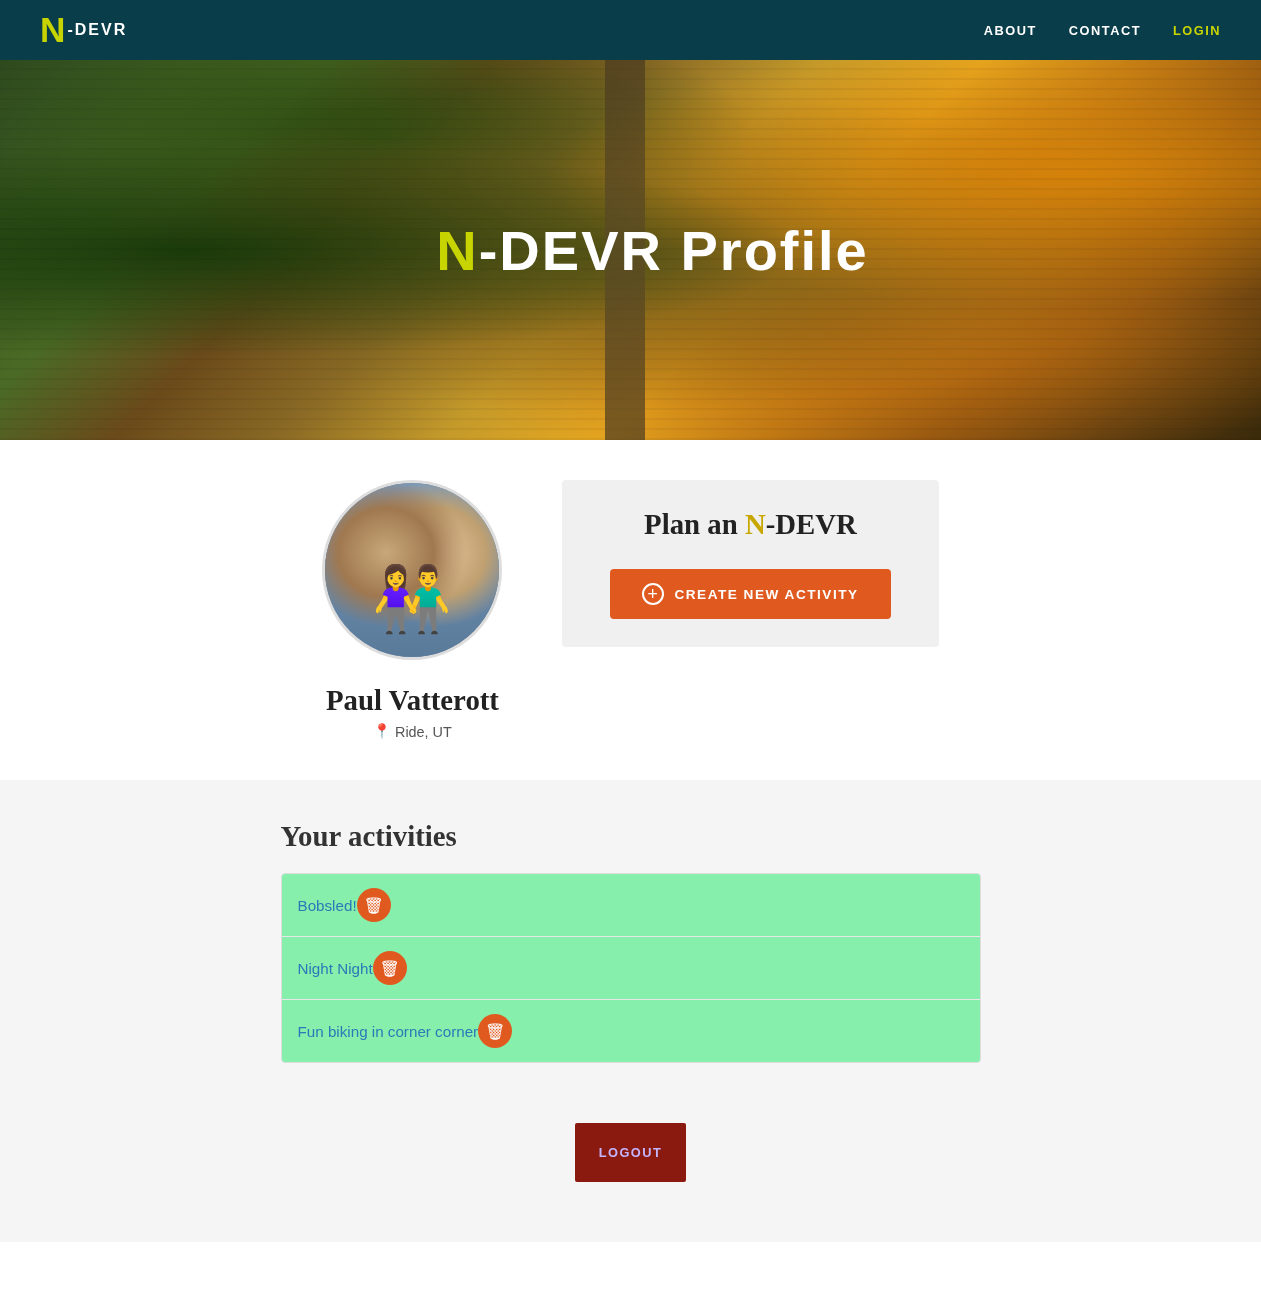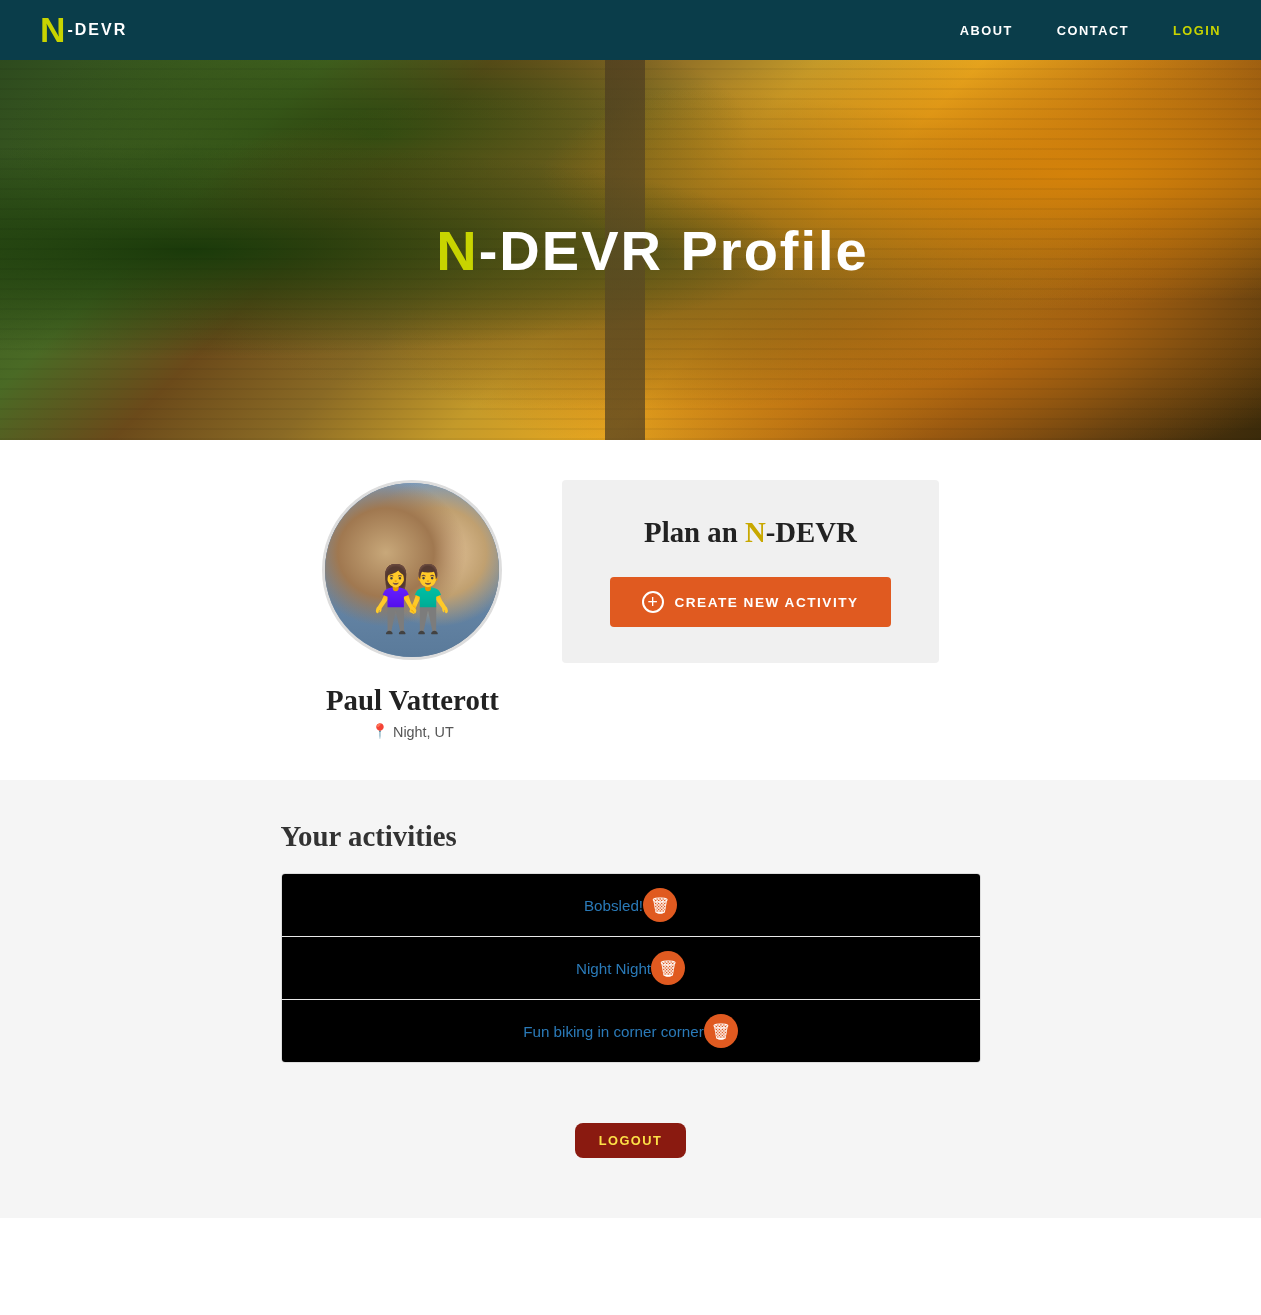--- a/index.html
+++ b/index.html
@@ -31,21 +31,21 @@
     }
     .logo-devr {
       font-size: 1rem;
       color: #fff;
       font-weight: 600;
       letter-spacing: 2px;
     }
     .navbar-links {
       display: flex;
       align-items: center;
-      gap: 44px;
+      gap: 32px;
       text-align: right;
     }
     .nav-link {
       color: #fff;
       text-decoration: none;
       font-size: 0.8rem;
       font-weight: 700;
       letter-spacing: 1.5px;
       text-transform: uppercase;
     }
@@ -174,21 +174,21 @@
     }
     .location-pin {
       color: #555;
       font-size: 0.9rem;
     }
 
     
     .plan-card {
       background: #f0f0f0;
       border-radius: 4px;
-      padding: 36px 48px;
+      padding: 28px 48px;
       display: flex;
       flex-direction: column;
       align-items: center;
       gap: 28px;
       min-width: 360px;
     }
     .plan-card h2 {
       font-size: 1.8rem;
       font-weight: 700;
       color: #222;
@@ -243,24 +243,24 @@
       font-family: 'Georgia', serif;
     }
     .activity-list {
       display: flex;
       flex-direction: column;
       border: 1px solid #ddd;
       border-radius: 4px;
       overflow: hidden;
     }
     .activity-item {
-      background: #000000;
-      display: flex;
-      align-items: center;
-      justify-content: center;
+      background: #86efac;
+      display: flex;
+      align-items: center;
+      justify-content: flex-start;
       padding: 14px 16px;
       border-bottom: 1px solid #e8e8e8;
     }
     .activity-item:last-child { border-bottom: none; }
     .activity-name {
       color: #2a7ab8;
       font-size: 0.95rem;
       text-decoration: none;
       cursor: pointer;
     }
@@ -281,24 +281,24 @@
 
     
     .logout-section {
       background: #f5f5f5;
       padding: 20px 0 60px 0;
       display: flex;
       justify-content: center;
     }
     .logout-btn {
       background: #8a1a10;
-      color: #fde047;
+      color: #c4b5fd;
       border: none;
-      padding: 10px 24px;
-      border-radius: 8px;
+      padding: 22px 24px;
+      border-radius: 2px;
       font-size: 0.8rem;
       font-weight: 700;
       letter-spacing: 1.5px;
       text-transform: uppercase;
       cursor: pointer;
     }
 
     
     .centered-content {
       max-width: 900px;
@@ -335,21 +335,21 @@
     </h1>
   </div>
 </div>
 
 <div class="centered-content">
   <div class="profile-left">
     <div class="avatar-circle"></div>
     <div class="profile-name">Paul Vatterott</div>
     <div class="profile-location">
       <span class="location-pin">📍</span>
-      <span>Night, UT</span>
+      <span>Ride, UT</span>
     </div>
   </div>
 
   <div class="plan-card">
     <h2>
       Plan an <span class="accent">N</span>-DEVR
     </h2>
     <button class="create-btn">
       <span class="plus-icon">+</span>
       <span>CREATE NEW ACTIVITY</span>

